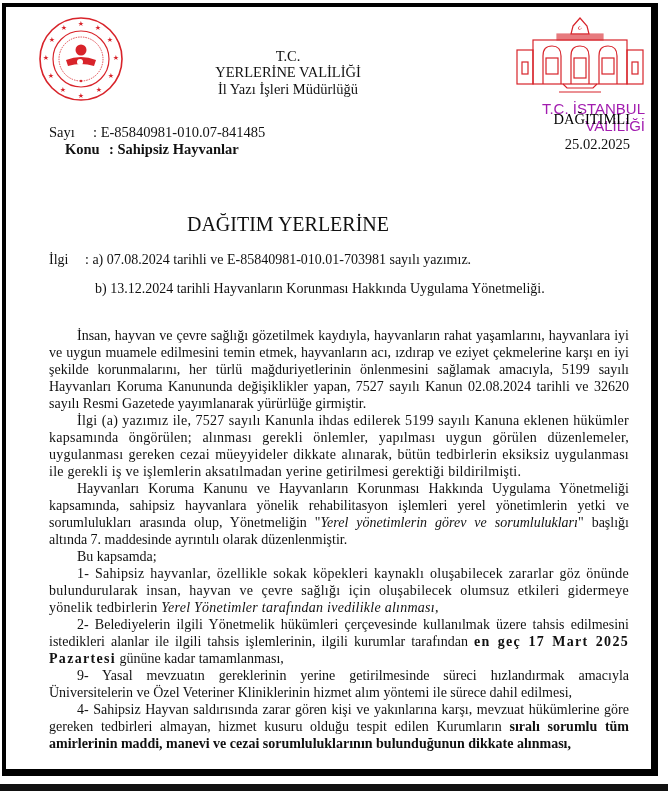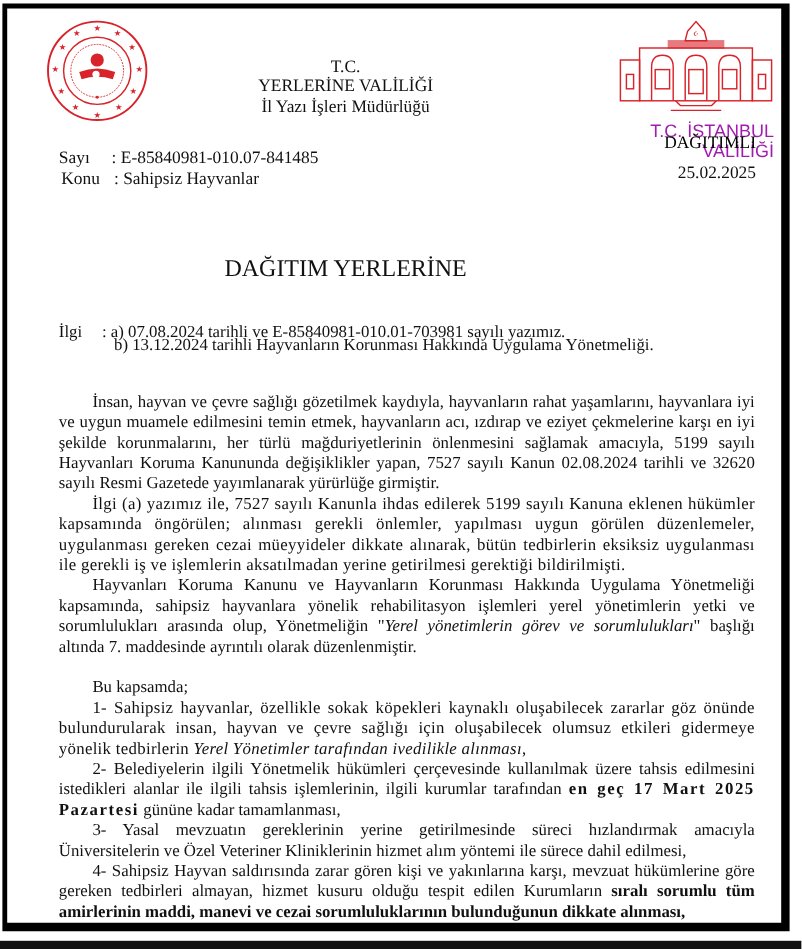--- a/index.html
+++ b/index.html
@@ -81,36 +81,36 @@
   <div style="font-family:'Liberation Sans',sans-serif; color:#a21caf; font-size:15px; text-align:right; margin-top:2px;">T.C. İSTANBUL VALİLİĞİ</div>
 </div>
 
 <div class="abs hdr" style="top:48px;">T.C.</div>
 <div class="abs hdr" style="top:64px;">YERLERİNE VALİLİĞİ</div>
 <div class="abs hdr" style="top:81px;">İl Yazı İşleri Müdürlüğü</div>
 
 <div class="abs meta" style="left:49px; top:124px;">
   <span class="lbl">Sayı</span><span>: E-85840981-010.07-841485</span>
 </div>
-<div class="abs meta" style="left:51px; top:141px;">
+<div class="abs meta" style="left:65px; top:141px;font-weight:bold;">
   <span class="lbl">Konu</span><span>: Sahipsiz Hayvanlar</span>
 </div>
 <div class="abs meta red right" style="right:38px; top:111px;">DAĞITIMLI</div>
 <div class="abs meta right" style="right:38px; top:126px;margin-top:10px;">25.02.2025</div>
 
 <div class="abs hdr" style="top:216px; font-size:20px;">DAĞITIM YERLERİNE</div>
 
-<div class="abs ilgi" style="top:269px;font-family:Liberation Serif, serif;">
+<div class="abs ilgi" style="top:251px;font-family:Liberation Serif, serif;">
   <span style="display:inline-block; width:36px;">İlgi</span><span>: a) 07.08.2024 tarihli ve E-85840981-010.01-703981 sayılı yazımız.</span>
 </div>
 <div class="abs ilgi" style="left:95px; top:280px;">b) 13.12.2024 tarihli Hayvanların Korunması Hakkında Uygulama Yönetmeliği.</div>
 
 <div class="abs body-text" style="top:327px;">
   <p>İnsan, hayvan ve çevre sağlığı gözetilmek kaydıyla, hayvanların rahat yaşamlarını, hayvanlara iyi ve uygun muamele edilmesini temin etmek, hayvanların acı, ızdırap ve eziyet çekmelerine karşı en iyi şekilde korunmalarını, her türlü mağduriyetlerinin önlenmesini sağlamak amacıyla, 5199 sayılı Hayvanları Koruma Kanununda değişiklikler yapan, 7527 sayılı Kanun 02.08.2024 tarihli ve 32620 sayılı Resmi Gazetede yayımlanarak yürürlüğe girmiştir.</p>
   <p class="wide">İlgi (a) yazımız ile, 7527 sayılı Kanunla ihdas edilerek 5199 sayılı Kanuna eklenen hükümler kapsamında öngörülen; alınması gerekli önlemler, yapılması uygun görülen düzenlemeler, uygulanması gereken cezai müeyyideler dikkate alınarak, bütün tedbirlerin eksiksiz uygulanması ile gerekli iş ve işlemlerin aksatılmadan yerine getirilmesi gerektiği bildirilmişti.</p>
   <p><span>Hayvanları Koruma Kanunu ve Hayvanların Korunması Hakkında Uygulama Yönetmeliği kapsamında, sahipsiz hayvanlara yönelik rehabilitasyon işlemleri yerel yönetimlerin yetki ve sorumlulukları arasında olup, Yönetmeliğin "</span><span class="it">Yerel yönetimlerin görev ve sorumlulukları</span><span>" başlığı altında 7. maddesinde ayrıntılı olarak  düzenlenmiştir.</span></p>
-  <p style="margin-top:17px;">Bu kapsamda;</p>
+  <p style="">Bu kapsamda;</p>
   <p class="wide"><span>1- Sahipsiz hayvanlar, özellikle sokak köpekleri kaynaklı oluşabilecek zararlar göz önünde bulundurularak insan, hayvan ve çevre sağlığı için oluşabilecek olumsuz etkileri gidermeye yönelik tedbirlerin </span><span class="bi">Yerel Yönetimler tarafından ivedilikle alınması</span><span>,</span></p>
   <p><span>2- Belediyelerin ilgili Yönetmelik hükümleri çerçevesinde kullanılmak üzere tahsis edilmesini istedikleri alanlar ile ilgili tahsis işlemlerinin, ilgili kurumlar tarafından </span><span class="b spaced">en geç 17 Mart 2025 Pazartesi</span><span> gününe kadar tamamlanması,</span></p>
-  <p>3- Yasal mevzuatın gereklerinin yerine getirilmesinde süreci hızlandırmak amacıyla Üniversitelerin ve Özel Veteriner Kliniklerinin hizmet alım yöntemi ile sürece dahil edilmesi,</p>
+  <p>9- Yasal mevzuatın gereklerinin yerine getirilmesinde süreci hızlandırmak amacıyla Üniversitelerin ve Özel Veteriner Kliniklerinin hizmet alım yöntemi ile sürece dahil edilmesi,</p>
   <p><span>4- Sahipsiz Hayvan saldırısında zarar gören kişi ve yakınlarına karşı, mevzuat hükümlerine göre gereken tedbirleri almayan, hizmet kusuru olduğu tespit edilen Kurumların </span><span class="b">sıralı sorumlu tüm amirlerinin maddi, manevi ve cezai sorumluluklarının bulunduğunun dikkate alınması,</span></p>
 
 </div>
 
 </body></html>

